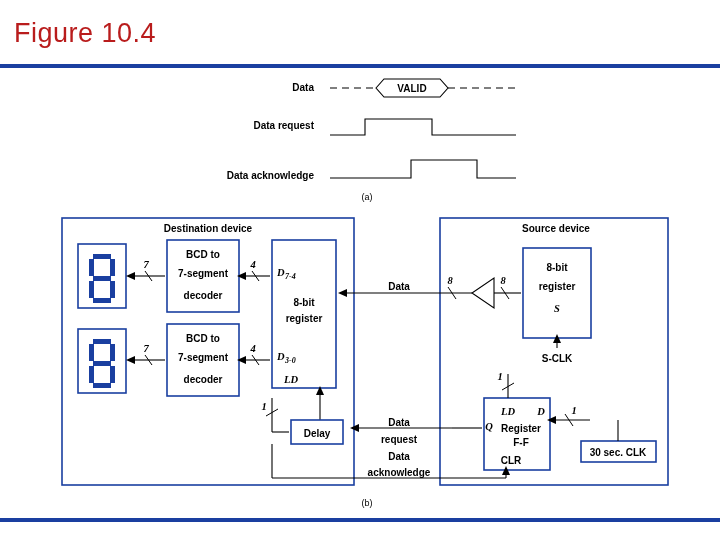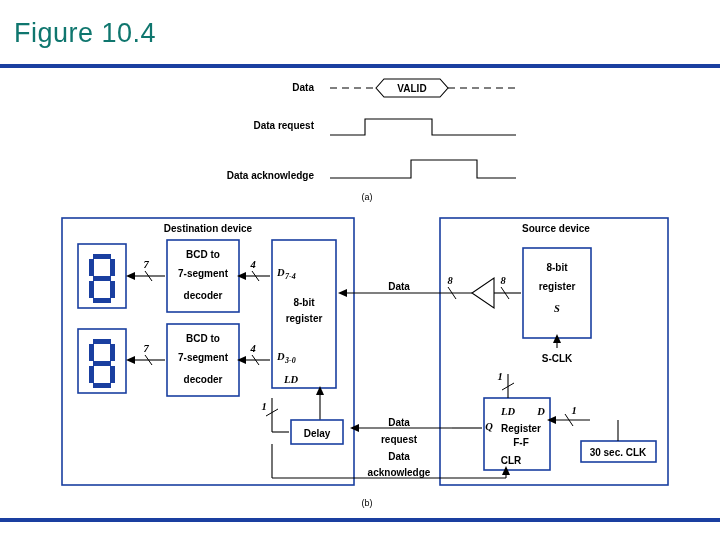--- a/index.html
+++ b/index.html
@@ -18,21 +18,21 @@
     position: absolute;
     left: 0; top: 0;
     width: 720px;
     height: 540px;
   }
   .title {
     position: absolute;
     left: 14px;
     top: 18px;
     font-size: 27px;
-    color: #0f766e;
+    color: #b91c1c;
     font-family: "Liberation Sans", sans-serif;
     letter-spacing: 0.5px;
   }
   .rule-top {
     position: absolute;
     left: 0;
     top: 64px;
     width: 720px;
     height: 4px;
     background: #1a3fa0;

